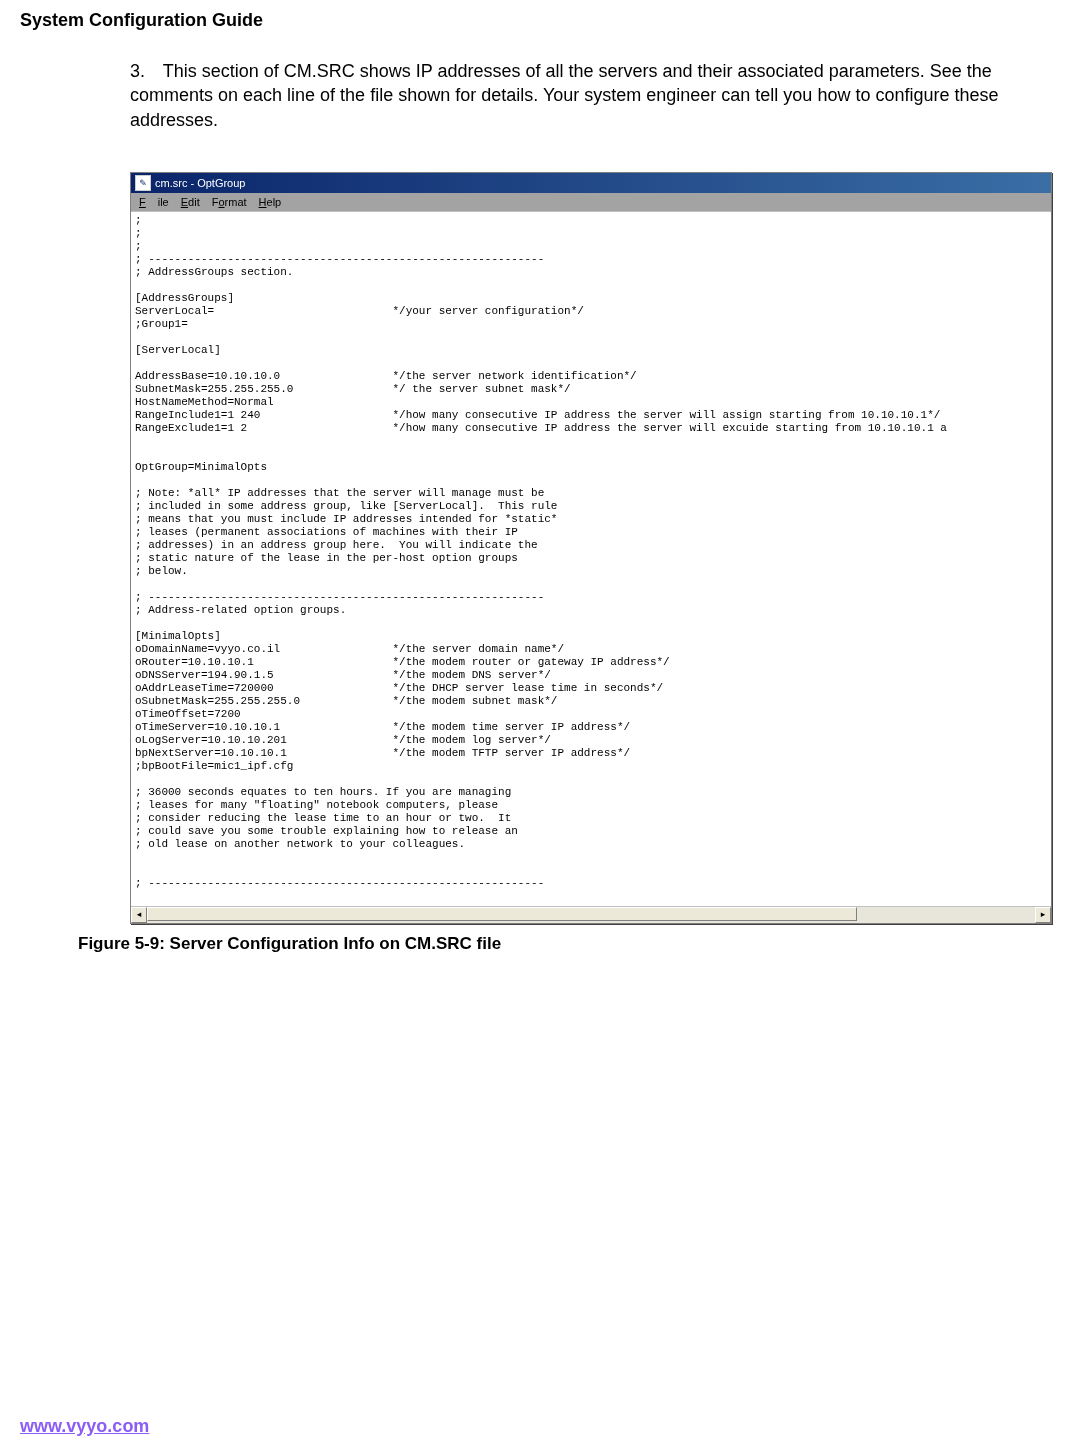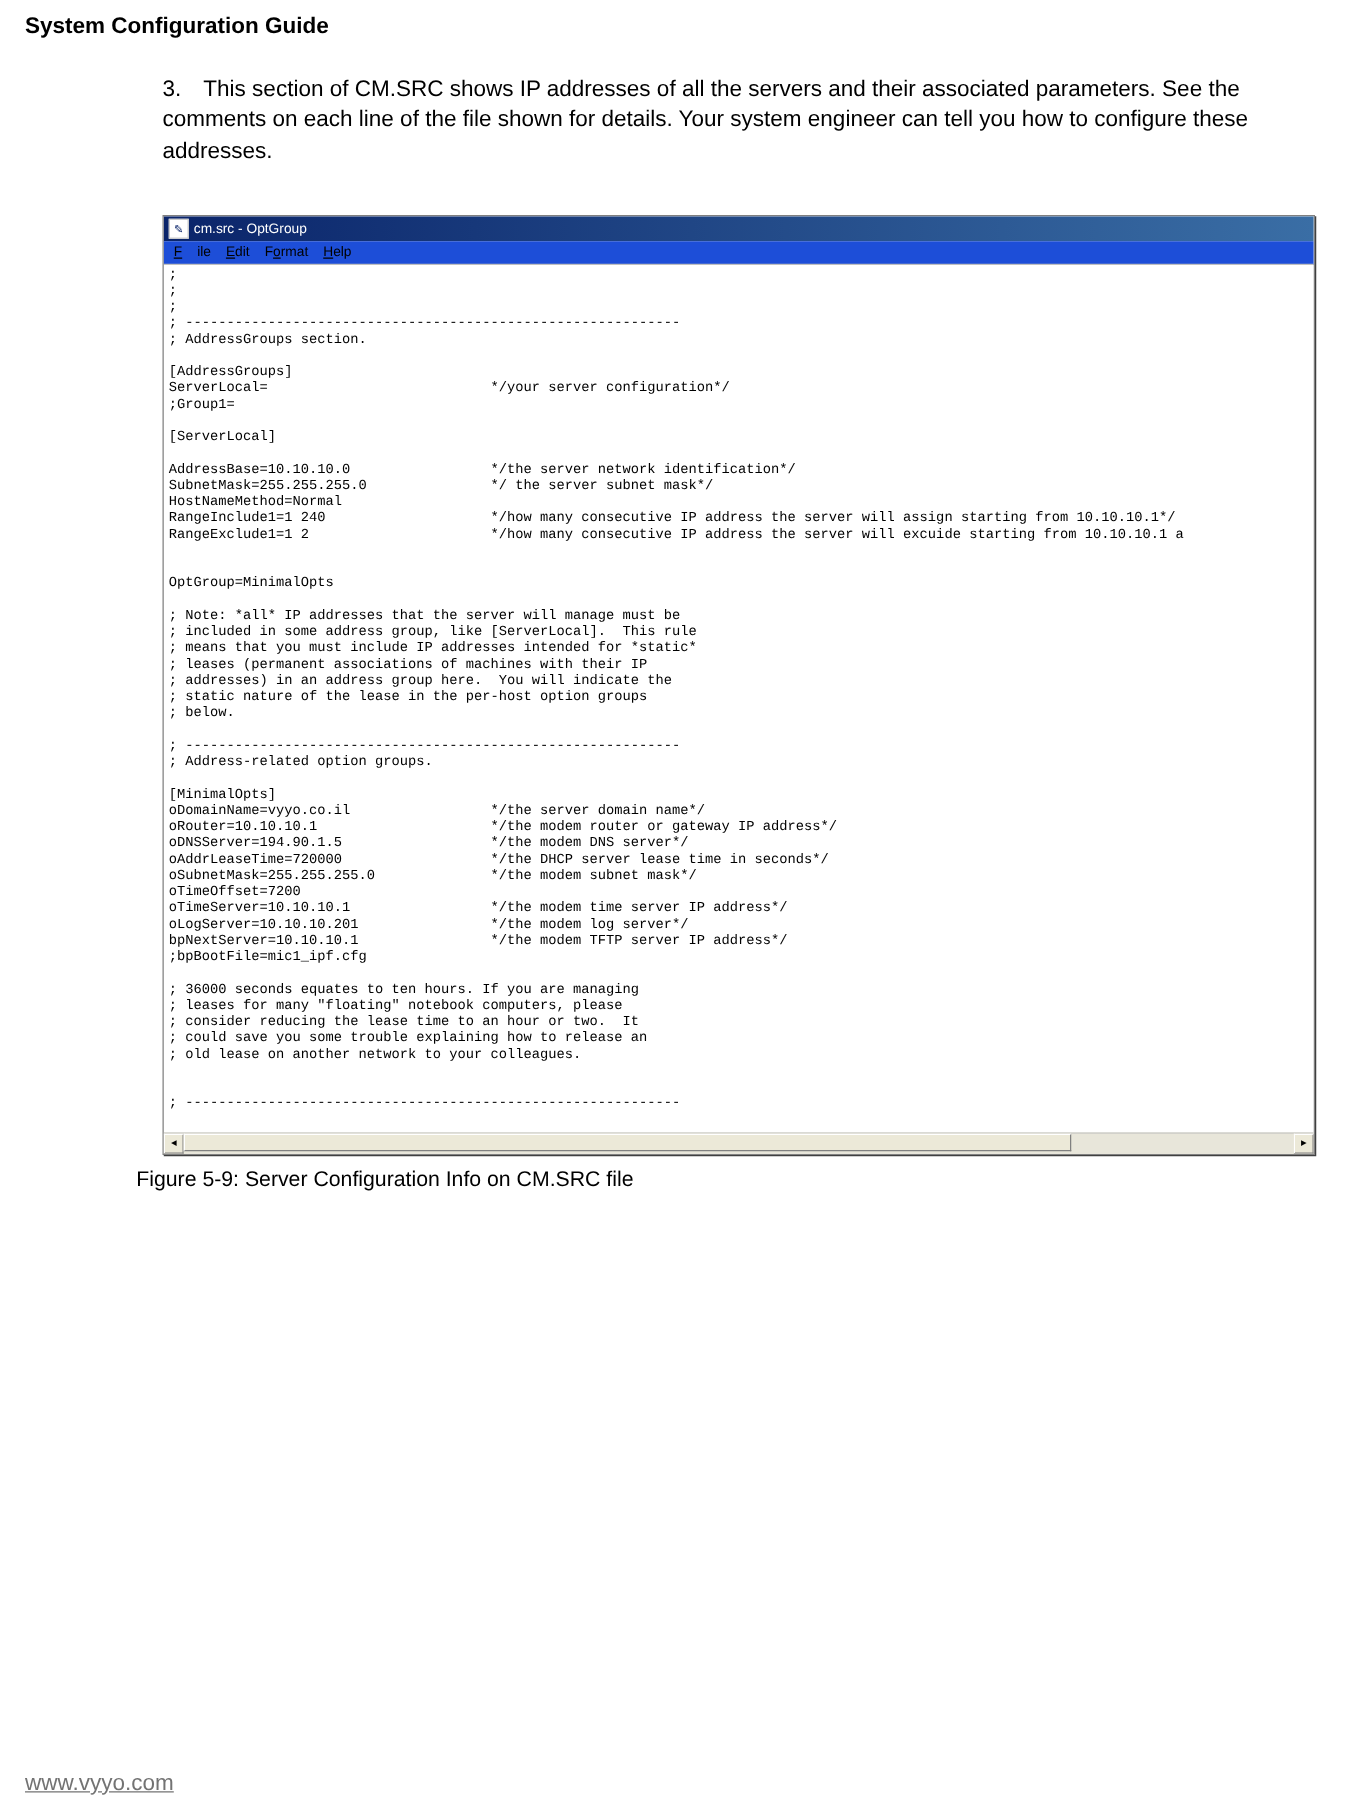--- a/index.html
+++ b/index.html
@@ -51,21 +51,21 @@
     background: #fff;
     margin-right: 4px;
     display: inline-flex;
     align-items: center;
     justify-content: center;
     font-size: 9px;
     color: #0a246a;
     border: 1px solid #ccc;
   }
   .menubar {
-    background: #1d4ed8;
+    background: #a3a3a3;
     height: 18px;
     display: flex;
     align-items: center;
     font-size: 11px;
     font-family: Tahoma, Arial, sans-serif;
     padding: 0 2px;
     border-bottom: 1px solid #c0c0c0;
   }
   .menubar span {
     padding: 0 6px;
@@ -112,37 +112,38 @@
     top: 0;
     height: 14px;
     width: 80%;
     background: #ece9d8;
     border: 1px solid #fff;
     border-right-color: #808080;
     border-bottom-color: #808080;
     box-sizing: border-box;
   }
   .figure-caption {
-    margin-left: 89px;
-    font-weight: normal;
+    margin-left: 58px;
+    font-weight: bold;
     font-size: 17px;
     margin-top: 8px;
   }
   .footer {
     position: fixed;
     bottom: 14px;
     left: 20px;
     right: 20px;
     display: flex;
     justify-content: space-between;
     font-size: 18px;
   }
   .footer a {
-    color: #737373;
+    color: #8b5cf6;
     text-decoration: underline;
+    font-weight: bold;
   }
   .footer .right {
     font-weight: bold;
   }
 </style>
 </head>
 <body>
 
 <div class="page-title">System Configuration Guide</div>
 

